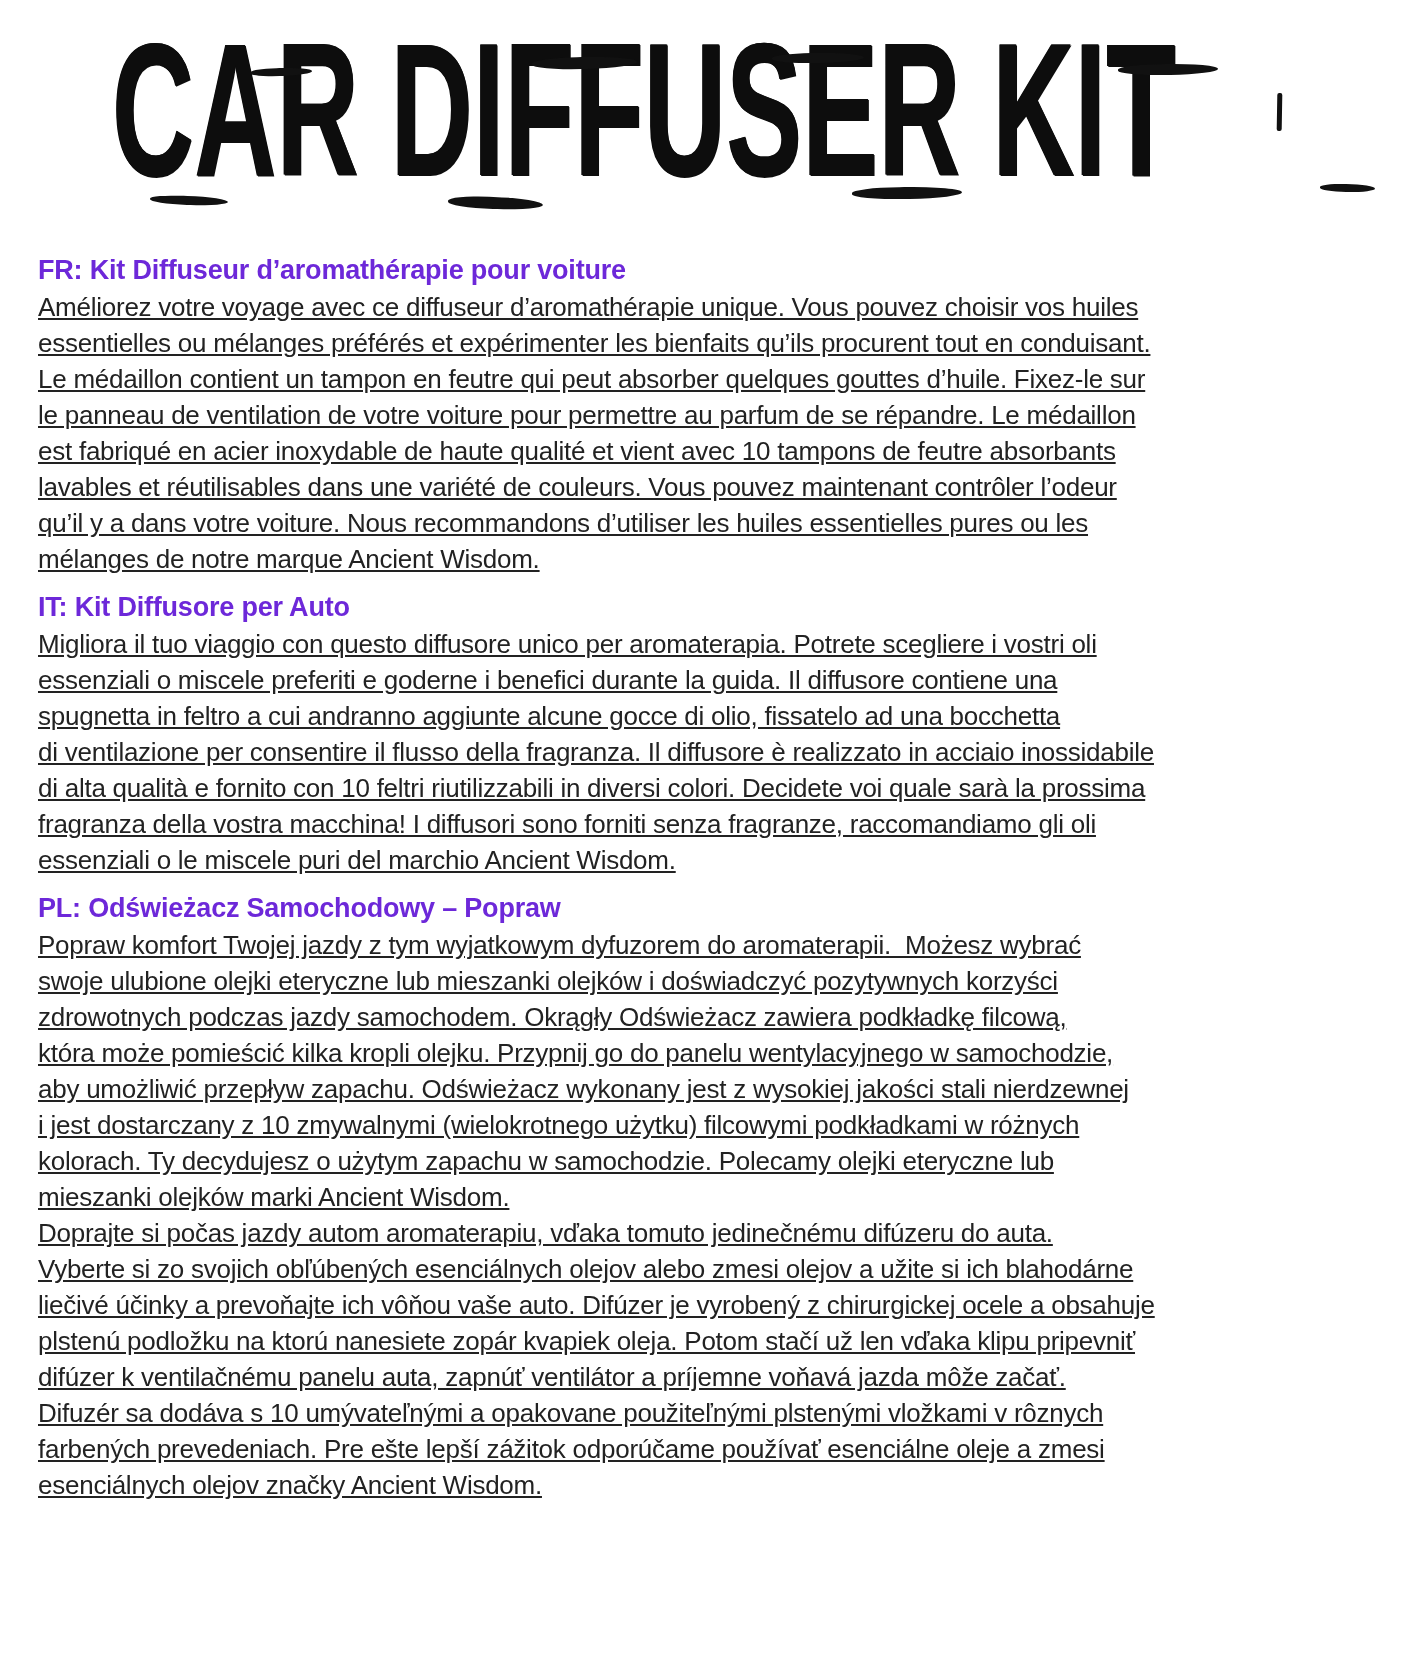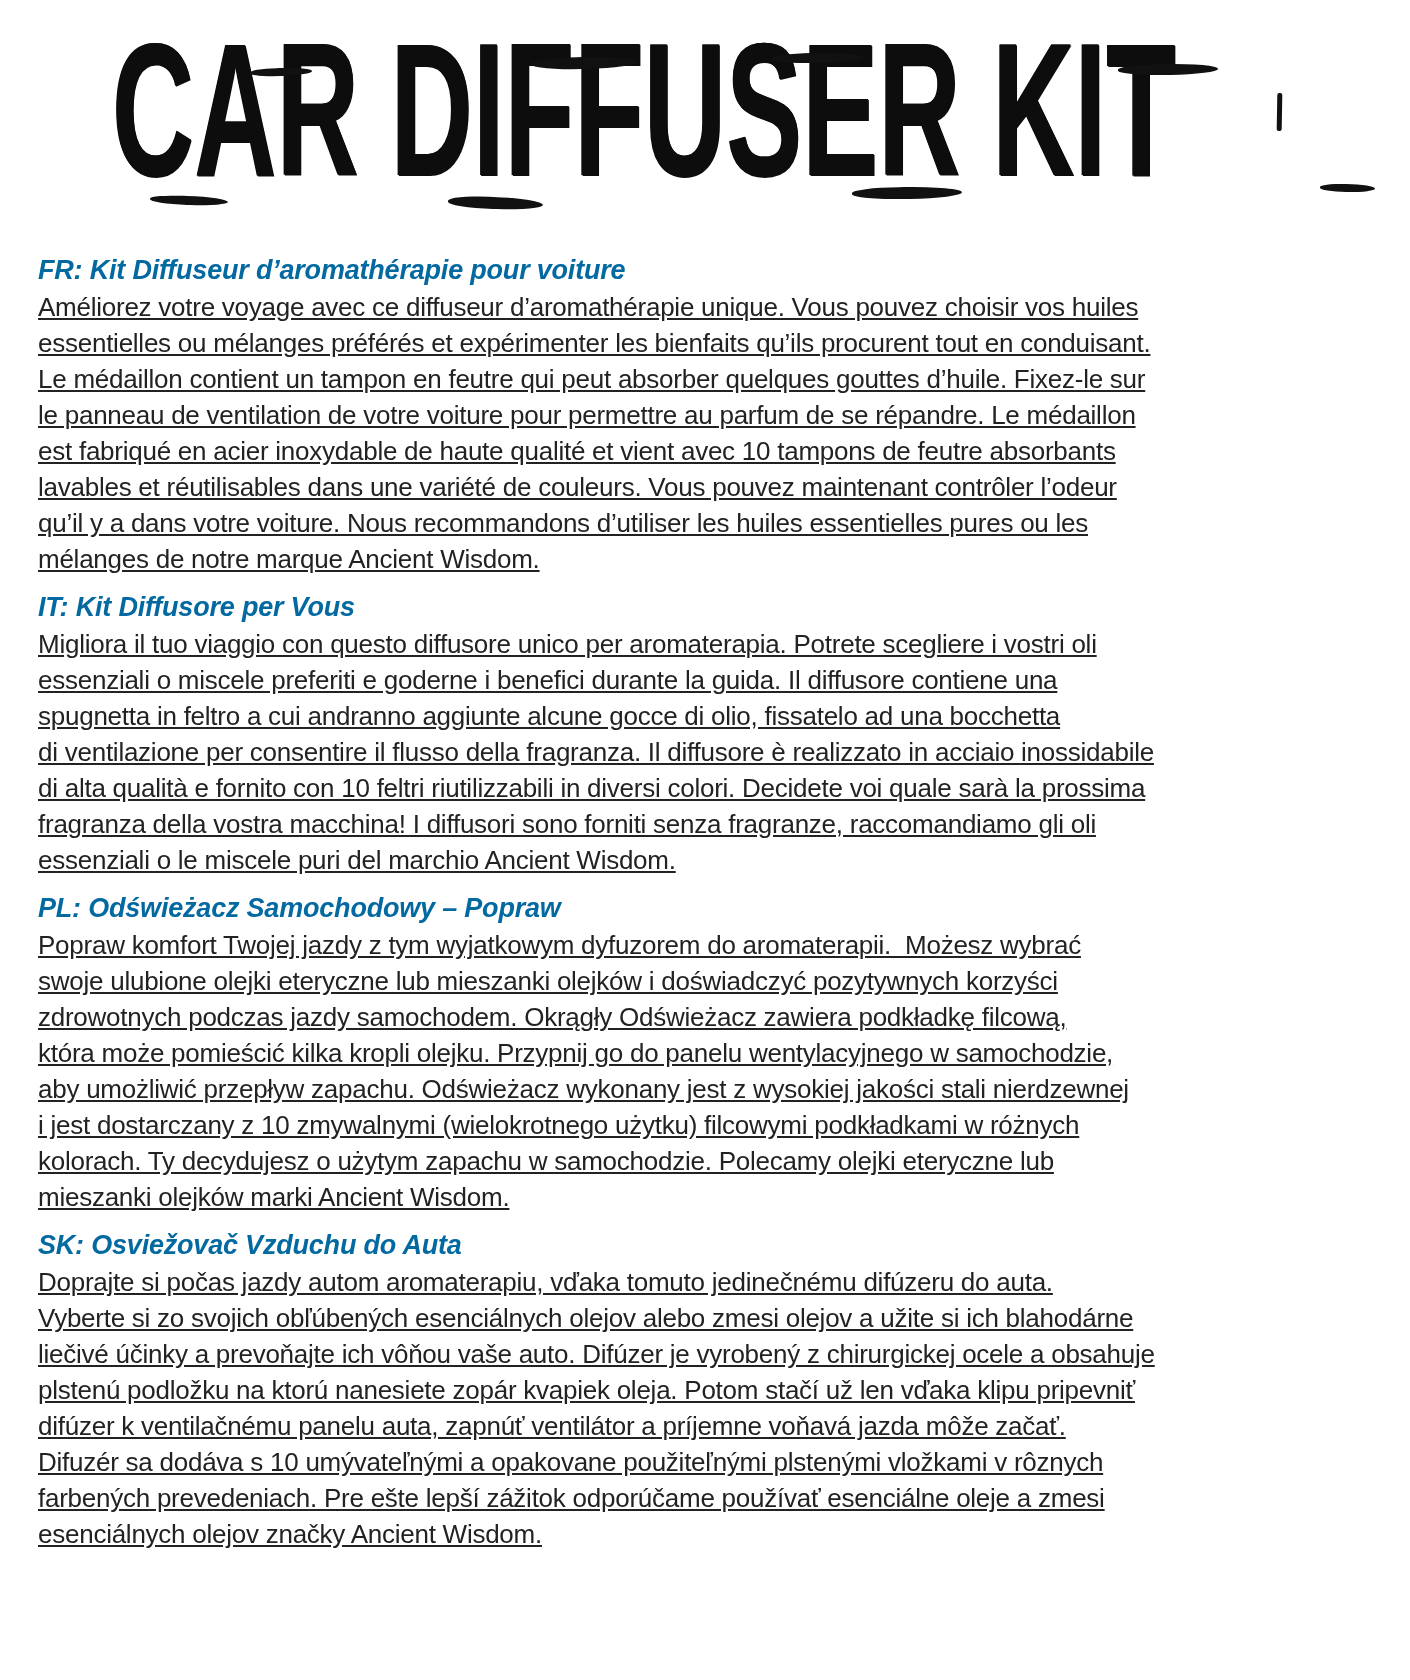--- a/index.html
+++ b/index.html
@@ -56,22 +56,21 @@
   
   .content {
     padding: 0 0 0 38px;
   }
   .section h2 {
     margin: 12px 0 0 0;
     font-size: 27px;
     line-height: 37px;
     font-weight: 700;
     letter-spacing: -0.2px;
-    color: #0369a1;
-    font-style: italic;
+    color: #6d28d9;
   }
   .section:first-of-type h2 {
     margin-top: 37px;
   }
   .section p {
     margin: 0;
     font-size: 26px;
     line-height: 36px;
     letter-spacing: -0.25px;
     white-space: pre; 
@@ -105,21 +104,21 @@
 essentielles ou mélanges préférés et expérimenter les bienfaits qu’ils procurent tout en conduisant.
 Le médaillon contient un tampon en feutre qui peut absorber quelques gouttes d’huile. Fixez-le sur
 le panneau de ventilation de votre voiture pour permettre au parfum de se répandre. Le médaillon
 est fabriqué en acier inoxydable de haute qualité et vient avec 10 tampons de feutre absorbants
 lavables et réutilisables dans une variété de couleurs. Vous pouvez maintenant contrôler l’odeur
 qu’il y a dans votre voiture. Nous recommandons d’utiliser les huiles essentielles pures ou les
 mélanges de notre marque Ancient Wisdom.</p>
     </section>
 
     <section class="section">
-      <h2>IT: Kit Diffusore per Vous</h2>
+      <h2>IT: Kit Diffusore per Auto</h2>
       <p>Migliora il tuo viaggio con questo diffusore unico per aromaterapia. Potrete scegliere i vostri oli
 essenziali o miscele preferiti e goderne i benefici durante la guida. Il diffusore contiene una
 spugnetta in feltro a cui andranno aggiunte alcune gocce di olio, fissatelo ad una bocchetta
 di ventilazione per consentire il flusso della fragranza. Il diffusore è realizzato in acciaio inossidabile
 di alta qualità e fornito con 10 feltri riutilizzabili in diversi colori. Decidete voi quale sarà la prossima
 fragranza della vostra macchina! I diffusori sono forniti senza fragranze, raccomandiamo gli oli
 essenziali o le miscele puri del marchio Ancient Wisdom.</p>
     </section>
 
     <section class="section">
@@ -128,21 +127,20 @@
 swoje ulubione olejki eteryczne lub mieszanki olejków i doświadczyć pozytywnych korzyści
 zdrowotnych podczas jazdy samochodem. Okrągły Odświeżacz zawiera podkładkę filcową,
 która może pomieścić kilka kropli olejku. Przypnij go do panelu wentylacyjnego w samochodzie,
 aby umożliwić przepływ zapachu. Odświeżacz wykonany jest z wysokiej jakości stali nierdzewnej
 i jest dostarczany z 10 zmywalnymi (wielokrotnego użytku) filcowymi podkładkami w różnych
 kolorach. Ty decydujesz o użytym zapachu w samochodzie. Polecamy olejki eteryczne lub
 mieszanki olejków marki Ancient Wisdom.</p>
     </section>
 
     <section class="section">
-      <h2>SK: Osviežovač Vzduchu do Auta</h2>
       <p>Doprajte si počas jazdy autom aromaterapiu, vďaka tomuto jedinečnému difúzeru do auta.
 Vyberte si zo svojich obľúbených esenciálnych olejov alebo zmesi olejov a užite si ich blahodárne
 liečivé účinky a prevoňajte ich vôňou vaše auto. Difúzer je vyrobený z chirurgickej ocele a obsahuje
 plstenú podložku na ktorú nanesiete zopár kvapiek oleja. Potom stačí už len vďaka klipu pripevniť
 difúzer k ventilačnému panelu auta, zapnúť ventilátor a príjemne voňavá jazda môže začať.
 Difuzér sa dodáva s 10 umývateľnými a opakovane použiteľnými plstenými vložkami v rôznych
 farbených prevedeniach. Pre ešte lepší zážitok odporúčame používať esenciálne oleje a zmesi
 esenciálnych olejov značky Ancient Wisdom.</p>
     </section>
 

